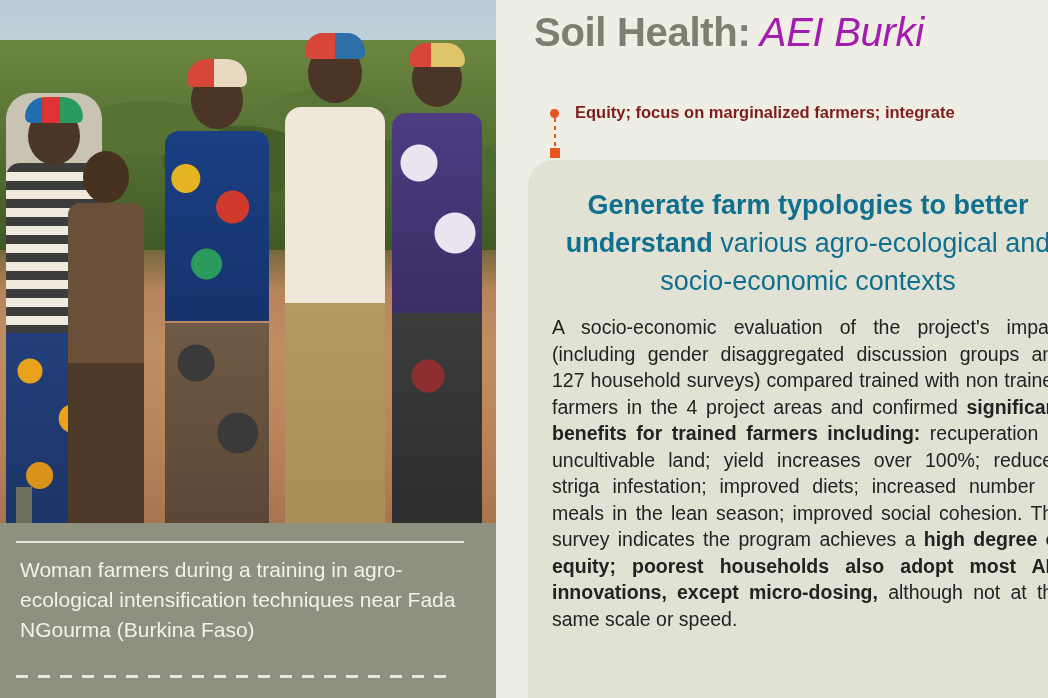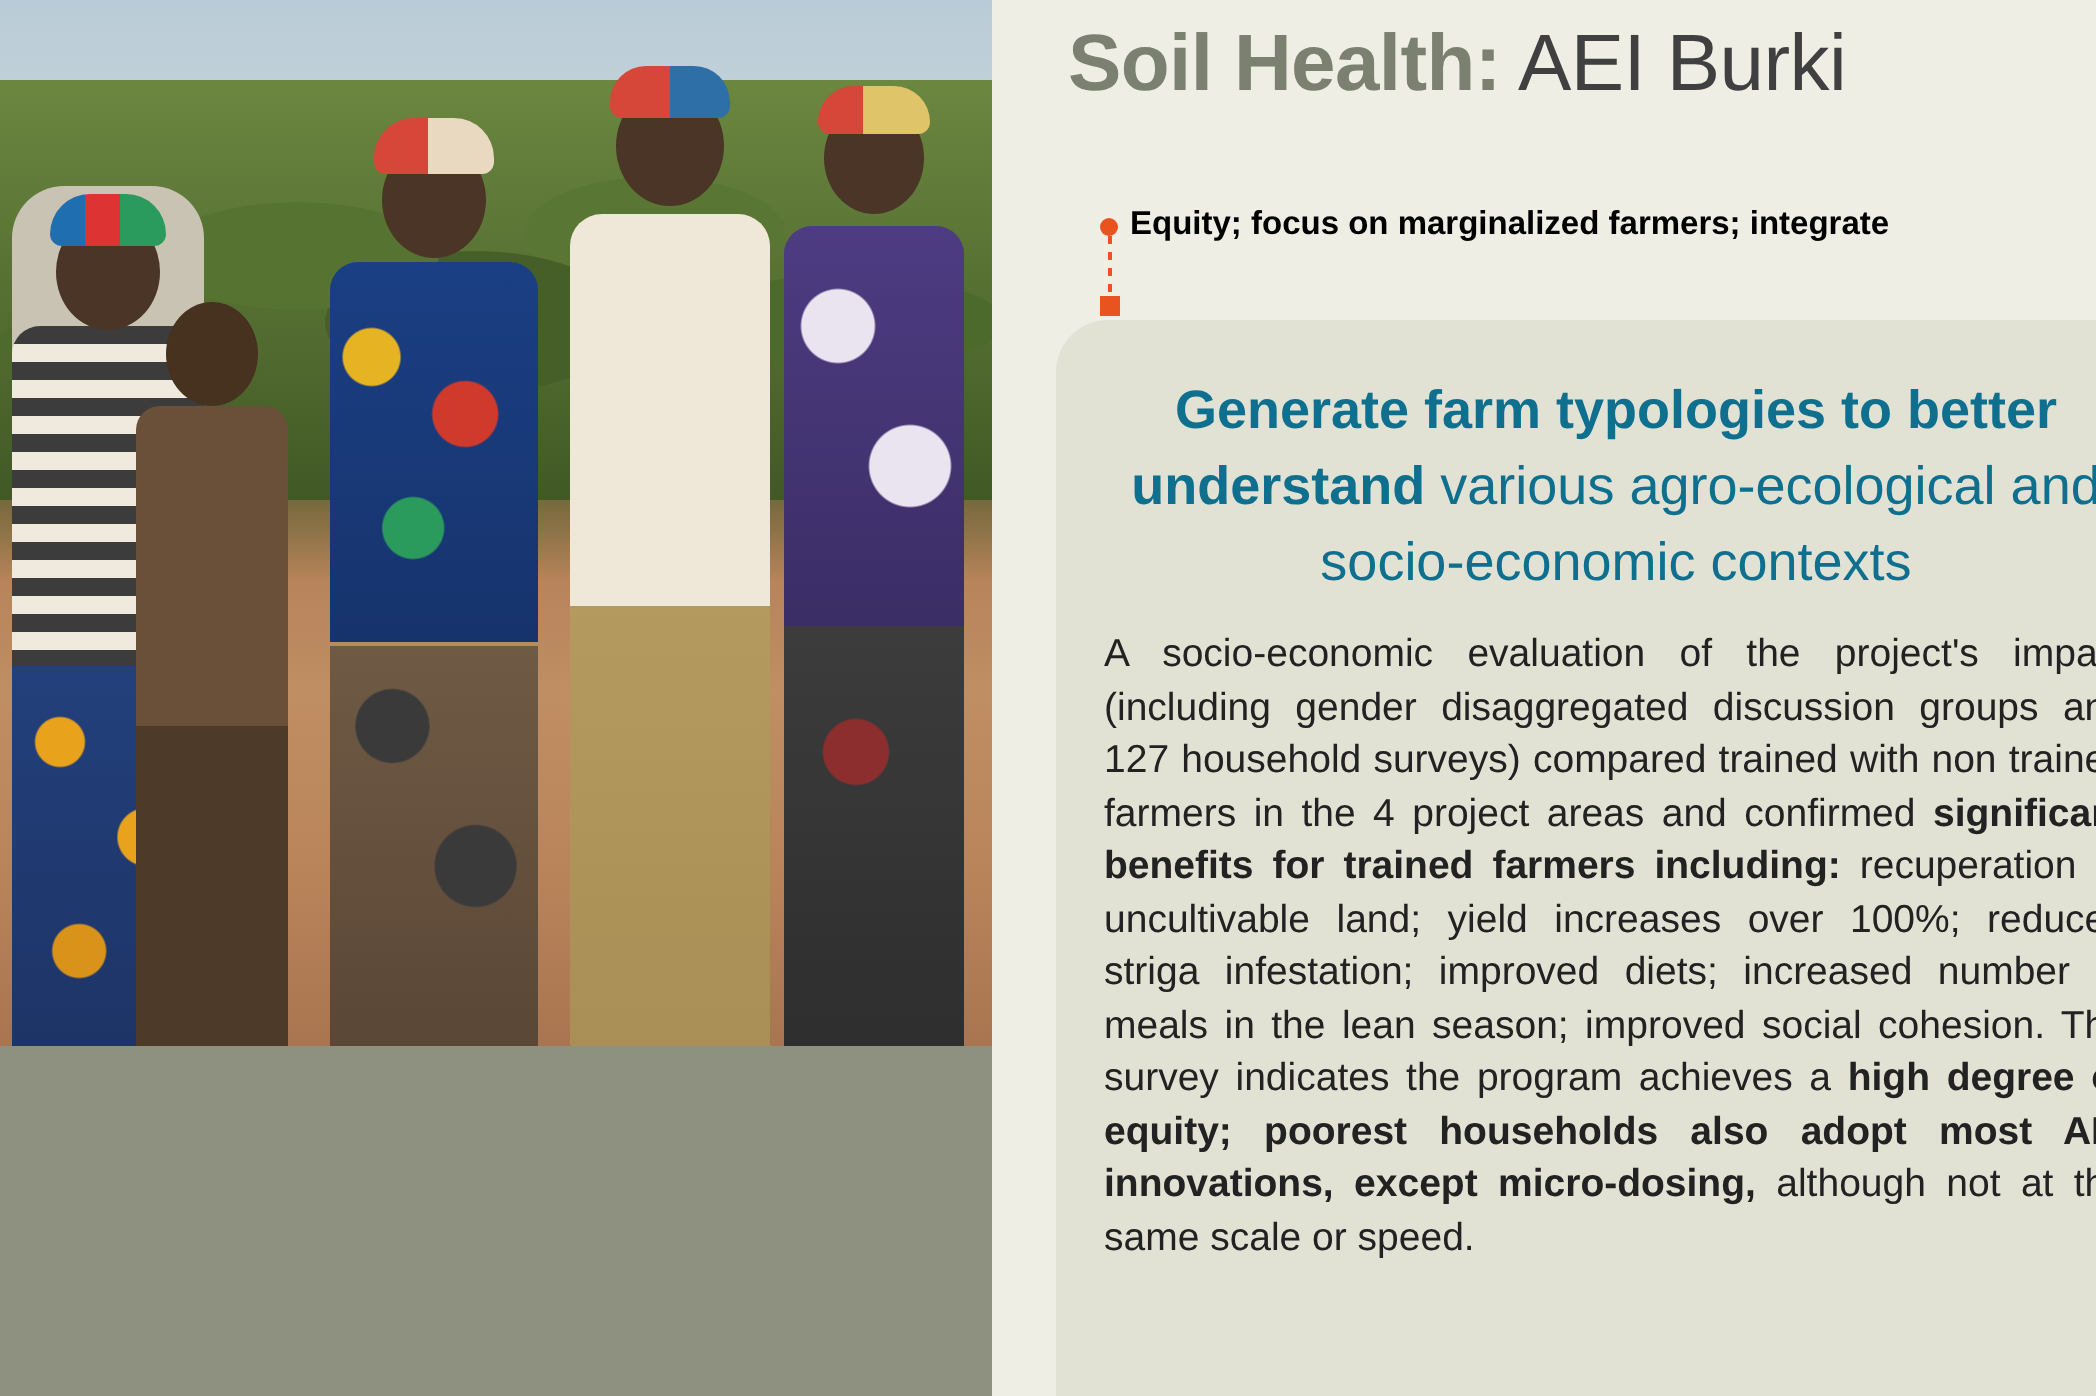--- a/index.html
+++ b/index.html
@@ -163,41 +163,41 @@
   }
   .title {
     position: absolute;
     left: 38px; top: 10px;
     font-size: 40px;
     font-weight: bold;
     color: #7c8070;
     white-space: nowrap;
     letter-spacing: -0.3px;
   }
-  .title .light { font-weight: normal; color: #404040; }
+  .title .light { font-weight: normal; color: #a21caf; font-style: italic; }
 
   .equity-line {
     position: absolute;
     left: 54px; top: 103px;
     width: 520px;
     display: flex;
     align-items: flex-start;
   }
   .equity-dot {
     width: 9px; height: 9px;
     border-radius: 50%;
     background: #e8531f;
     margin-top: 6px;
     flex: 0 0 9px;
   }
   .equity-text {
-    color: #000000;
+    color: #7f1d1d;
     font-size: 16.5px;
     font-weight: bold;
-    margin-left: 6px;
+    margin-left: 16px;
     white-space: nowrap;
   }
   .equity-stem {
     position: absolute;
     left: 58px; top: 118px;
     width: 2px; height: 30px;
     background-image: repeating-linear-gradient(180deg, #e8531f 0 4px, transparent 4px 8px);
   }
   .equity-dot2 {
     position: absolute;
@@ -267,20 +267,26 @@
           <div class="wrap"></div>
       </div>
       <div class="figure f5">
         <div class="body"></div>
           <div class="skirt"></div>
         <div class="f-head head"></div>
           <div class="wrap"></div>
       </div>
     </div>
 
+    <div class="caption-area">
+      <div class="caption-marker"></div>
+      <div class="caption-rule"></div>
+      <div class="caption-text">Woman farmers during a training in agro-ecological intensification techniques near Fada NGourma (Burkina Faso)</div>
+      <div class="caption-dashes"></div>
+    </div>
   </div>
 
   <div class="right-col">
 
     <div class="title">
       <span>Soil Health:</span><span class="light"> AEI Burki</span>
     </div>
 
     <div class="equity-line">
       <div class="equity-dot"></div>

